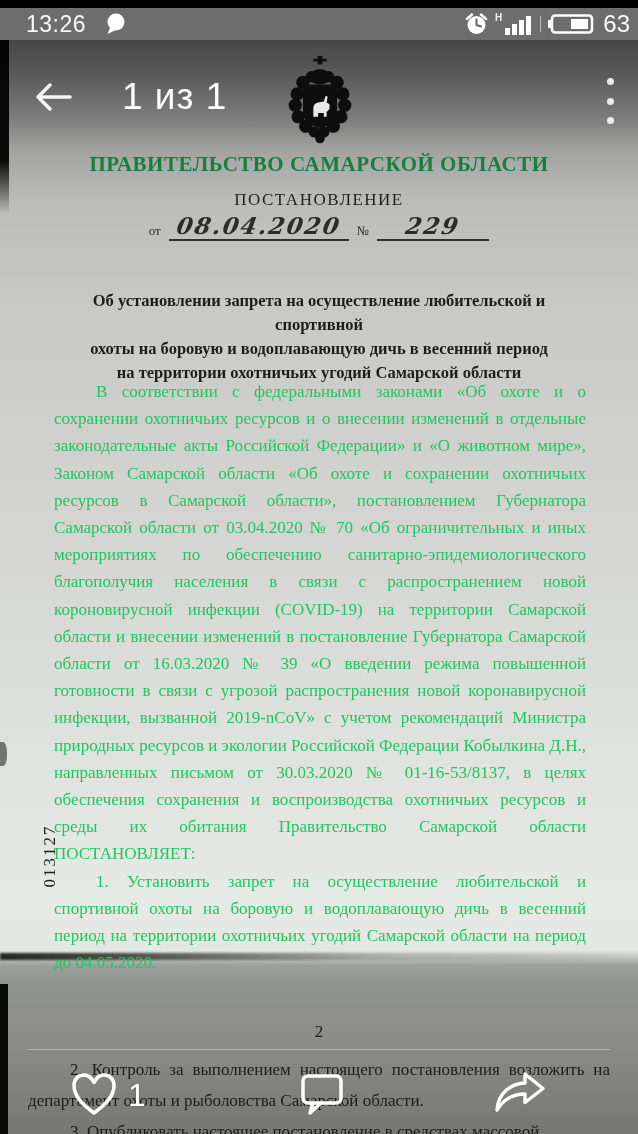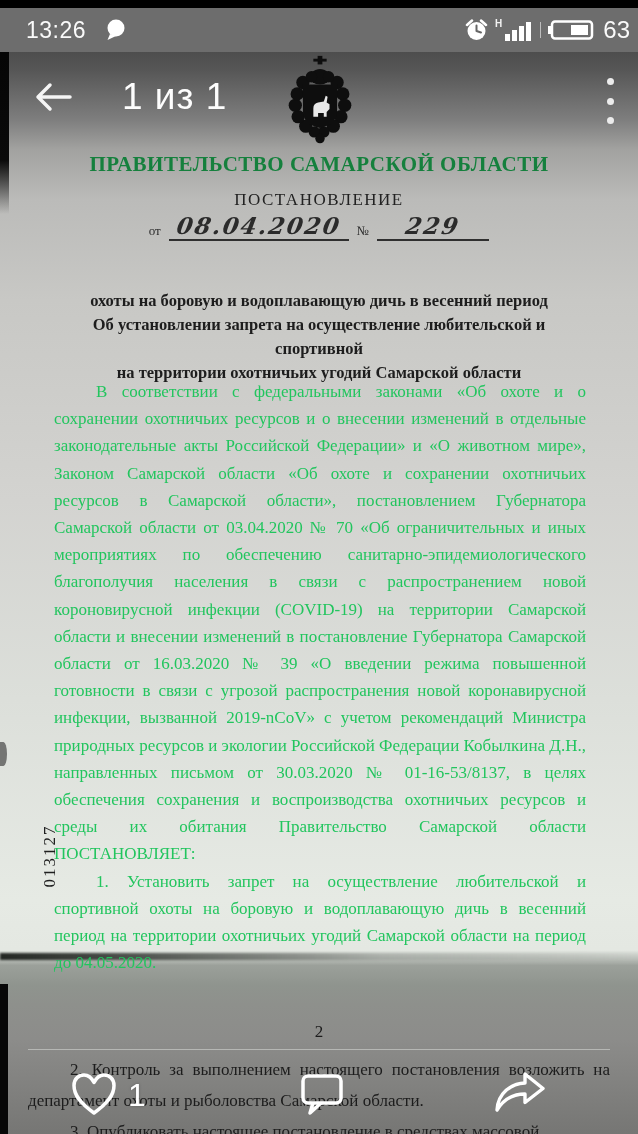--- a/index.html
+++ b/index.html
@@ -18,21 +18,21 @@
     background:linear-gradient(180deg,#040404 0%,#0a0a0a 70%,rgba(10,10,10,0) 100%);}
   .edge-left-bottom{position:absolute;left:0;top:984px;width:8px;height:150px;background:#070707;}
   .edge-blob{position:absolute;left:0;top:742px;width:7px;height:24px;background:#3a3a3a;
     border-radius:0 50% 50% 0;opacity:.65;}
   .page1-bottom-edge{position:absolute;left:0;top:953px;width:638px;height:7px;
     background:linear-gradient(90deg,rgba(18,22,18,.9),rgba(40,44,40,.7) 25%,
       rgba(120,125,120,.35) 60%,rgba(190,195,190,.12) 100%);filter:blur(1px);}
 
   
   .top-strip{position:absolute;left:0;top:0;width:638px;height:8px;background:#000;}
-  .statusbar{position:absolute;left:0;top:8px;width:638px;height:44px;background:#6d6d6d;
+  .statusbar{position:absolute;left:0;top:8px;width:638px;height:32px;background:#6d6d6d;
     display:flex;align-items:center;color:#fafafa;}
   .sb-time{font-size:23px;margin-left:26px;letter-spacing:.5px;}
   .sb-chat{margin-left:18px;display:flex;}
   .sb-right{margin-left:auto;display:flex;align-items:center;gap:7px;margin-right:8px;}
   .sb-h{font-size:10px;font-weight:bold;align-self:flex-start;margin:2px -4px 0 0;color:#f2f2f2;}
   .sb-sep{width:1px;height:16px;background:rgba(255,255,255,.55);}
   .sb-batt-pct{font-size:24px;margin-left:2px;}
 
   
   .vh-back{position:absolute;left:30px;top:80px;width:44px;height:34px;cursor:pointer;}
@@ -127,22 +127,22 @@
     <div class="doc-type">ПОСТАНОВЛЕНИЕ</div>
 
     <div class="doc-dateline">
       <span class="dl-small">от</span>
       <span class="hw-wrap"><span class="hw">08.04.2020</span></span>
       <span class="dl-small">№</span>
       <span class="hw-wrap hw-num"><span class="hw">229</span></span>
     </div>
 
     <div class="doc-title">
+      <div>Об установлении запрета на осуществление любительской и спортивной</div>
       <div>охоты на боровую и водоплавающую дичь в весенний период</div>
-      <div>Об установлении запрета на осуществление любительской и спортивной</div>
       <div>на территории охотничьих угодий Самарской области</div>
     </div>
 
     <div class="doc-body">
       <p>В соответствии с федеральными законами «Об охоте и о сохранении охотничьих ресурсов и о внесении изменений в отдельные законодательные акты Российской Федерации» и «О животном мире», Законом Самарской области «Об охоте и сохранении охотничьих ресурсов в Самарской области», постановлением Губернатора Самарской области от 03.04.2020 № 70 «Об ограничительных и иных мероприятиях по обеспечению санитарно-эпидемиологического благополучия населения в связи с распространением новой короновирусной инфекции (COVID-19) на территории Самарской области и внесении изменений в постановление Губернатора Самарской области от 16.03.2020 № 39 «О введении режима повышенной готовности в связи с угрозой распространения новой коронавирусной инфекции, вызванной 2019-nCoV» с учетом рекомендаций Министра природных ресурсов и экологии Российской Федерации Кобылкина Д.Н., направленных письмом от 30.03.2020 № 01-16-53/8137, в целях обеспечения сохранения и воспроизводства охотничьих ресурсов и среды их обитания Правительство Самарской области ПОСТАНОВЛЯЕТ:</p>
       <p>1. Установить запрет на осуществление любительской и спортивной охоты на боровую и водоплавающую дичь в весенний период на территории охотничьих угодий Самарской области на период до 04.05.2020.</p>
     </div>
 
     <div class="stamp">013127</div>
 

